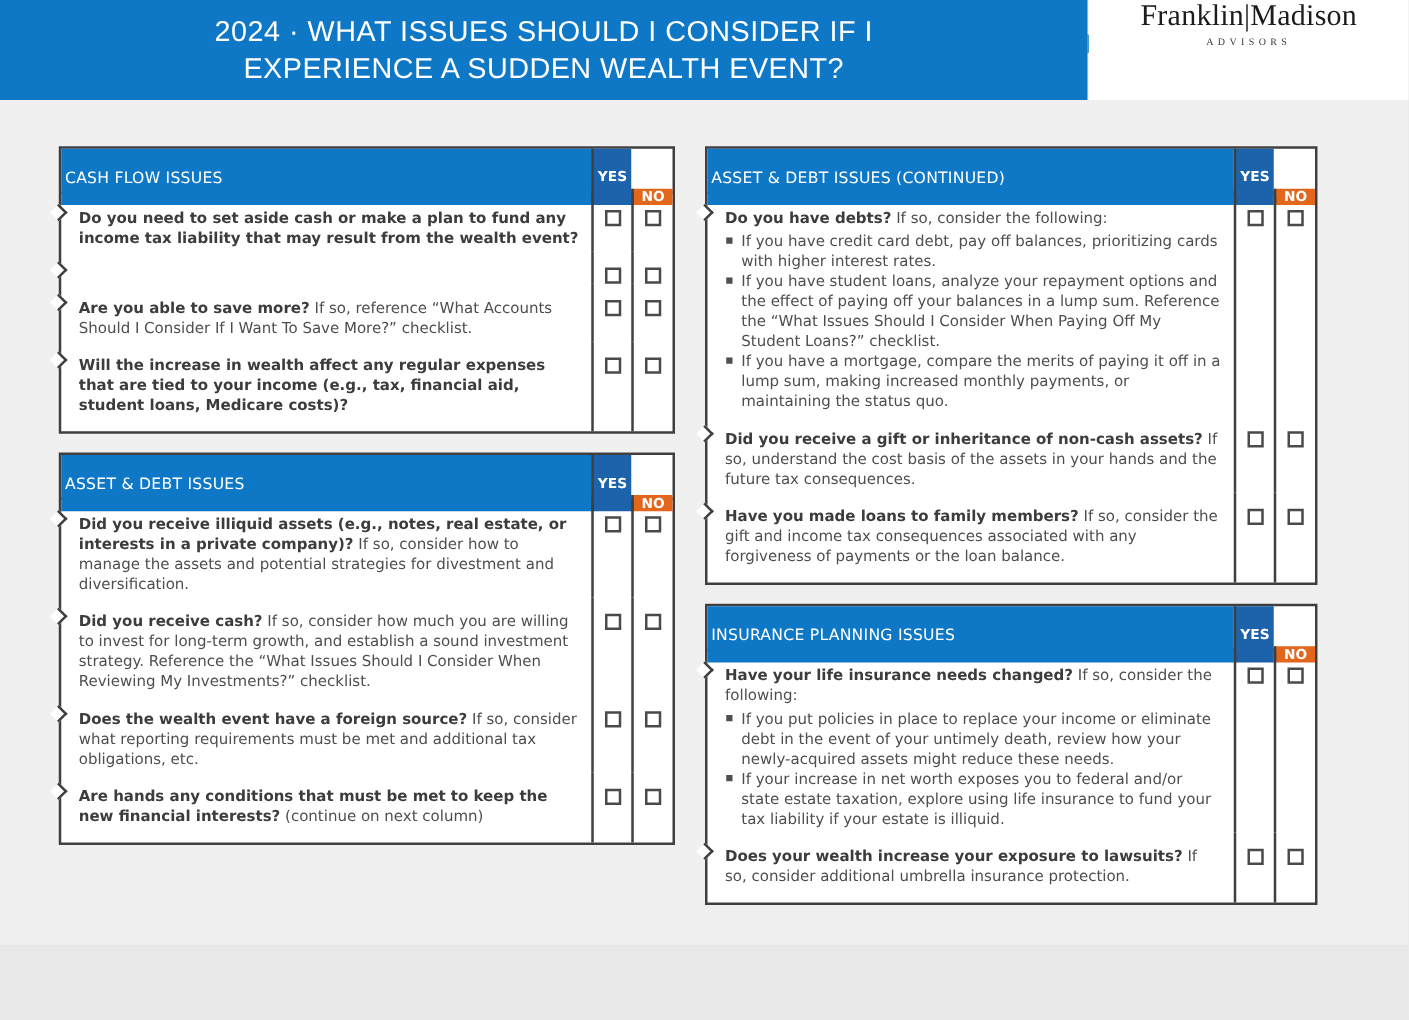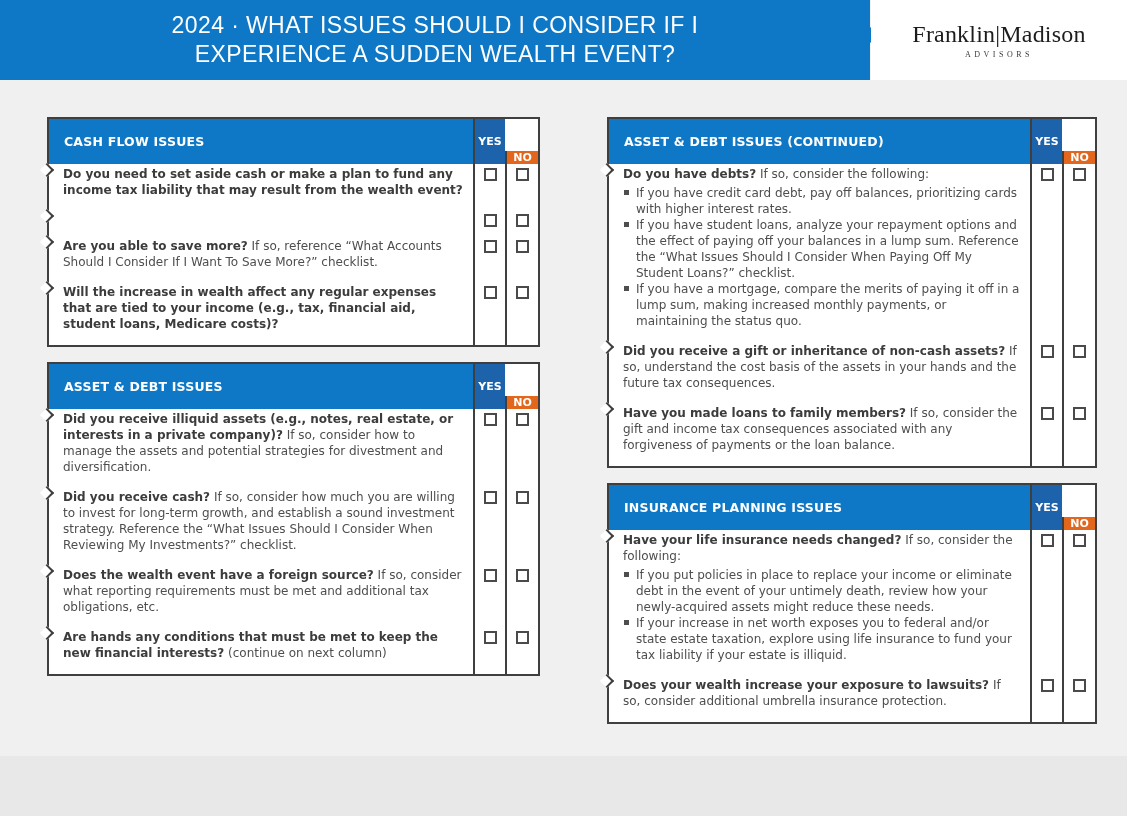--- a/index.html
+++ b/index.html
@@ -8,35 +8,35 @@
   .page { position:relative; width:1127px; height:756px; background:#f0f0f0; overflow:hidden; }
 
   
   .header-bar { position:absolute; left:0; top:0; width:870px; height:80px; background:#0f78c6; }
   .header-title { position:absolute; left:0; top:11px; width:870px; text-align:center;
     color:#ffffff; font-family:"Liberation Sans",sans-serif; font-size:23px; line-height:29px;
     letter-spacing:0.4px; font-weight:400; }
   .header-arrow { position:absolute; left:870px; top:27px; width:0; height:0;
     border-left:9px solid #0f78c6; border-top:8px solid transparent; border-bottom:8px solid transparent; }
   .logo-box { position:absolute; left:871px; top:0; width:256px; height:80px; background:#ffffff;
-    display:flex; flex-direction:column; align-items:center; justify-content:center; }
+    display:flex; flex-direction:column; align-items:center; }
   .logo-name { font-family:"Liberation Serif","DejaVu Serif",serif; font-size:24px; color:#1c1c1f; letter-spacing:0.2px; }
   .logo-sub { font-family:"Liberation Serif","DejaVu Serif",serif; font-size:8px; color:#3a3a3a;
     letter-spacing:3.5px; margin-top:2px; }
 
   
   .col { position:absolute; top:117px; }
   .col-left  { left:47px;  width:493px; }
-  .col-right { left:607px; width:490px; }
+  .col-right { left:564px; width:490px; }
 
   
   .section { border:2px solid #3f3f3f; background:#ffffff; margin-bottom:15px; }
   .sec-header { display:grid; grid-template-columns:1fr 32px 33px; height:36px; border-bottom:2px solid #3f3f3f; }
   .sec-title { background:#0f78c6; color:#ffffff; display:flex; align-items:center;
-    padding-left:15px; font-weight:bold; font-size:12.5px; letter-spacing:0.2px; }
+    padding-left:3px; font-weight:normal; font-size:12.5px; letter-spacing:0.2px; }
   .sec-col-label { display:flex; align-items:center; justify-content:center;
     color:#ffffff; font-weight:bold; font-size:11px; border-left:2px solid #3f3f3f; }
   .sec-yes { background:#1d63ab; }
   .sec-no  { background:#e2671c;margin-top:32px; }
 
   .item { display:grid; grid-template-columns:1fr 32px 33px; position:relative; }
   .q-cell { padding:11px 10px 3px 14px; font-size:12px; line-height:16px; color:#4e4e4e; }
   .item:last-child .q-cell { padding-bottom:13px; }
   .q-text { font-weight:bold; color:#3c3c3c; }
   .q-detail { font-weight:normal; color:#4e4e4e; }

